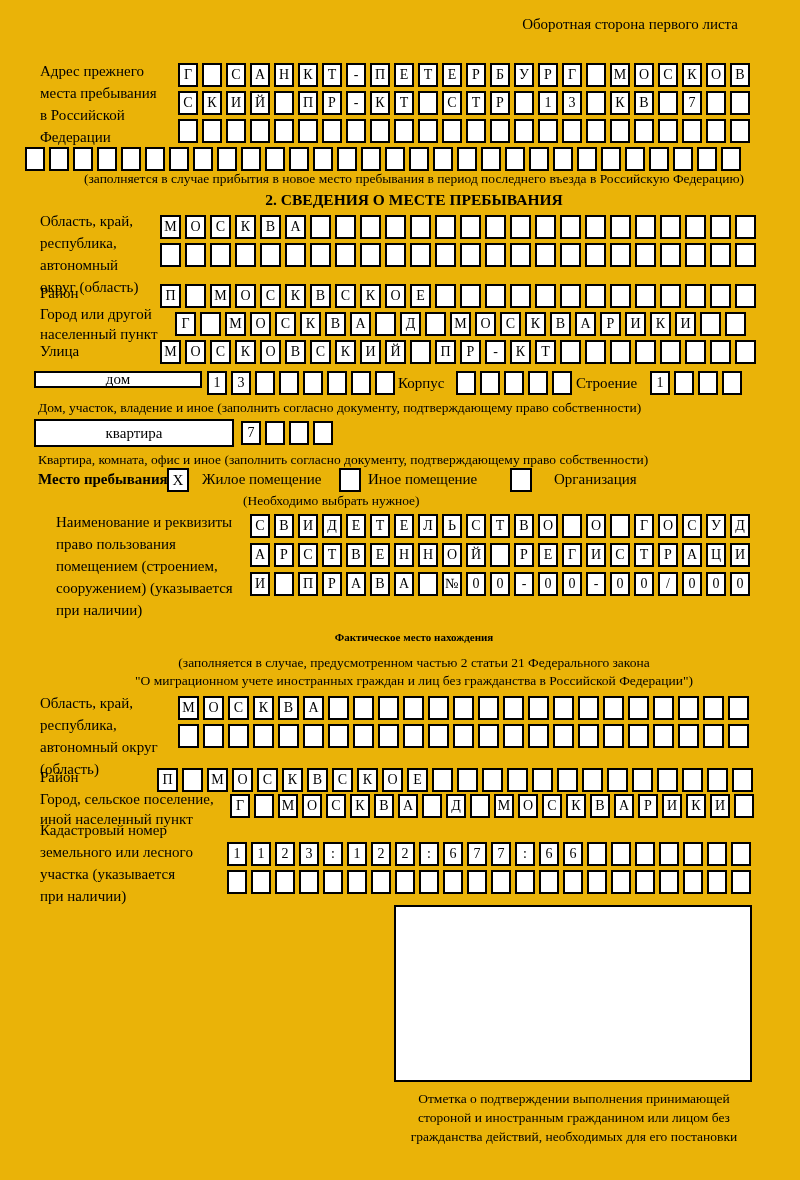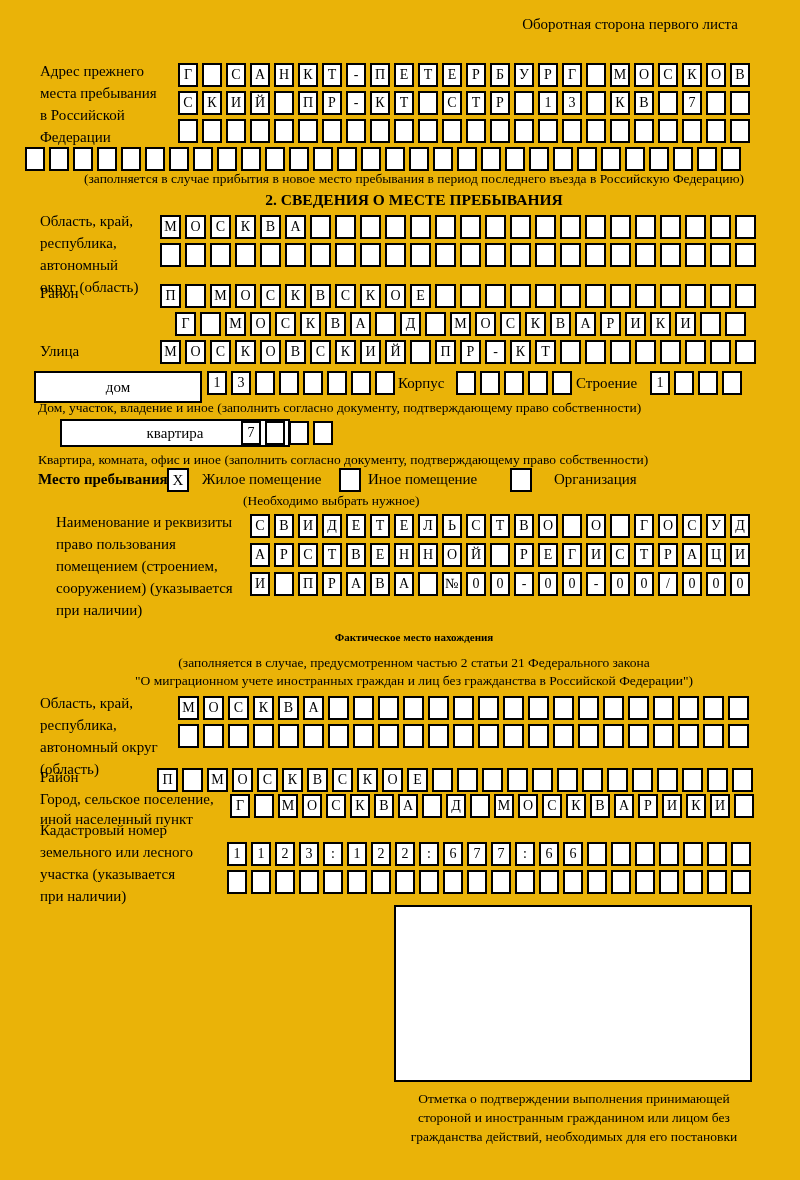--- a/index.html
+++ b/index.html
@@ -46,30 +46,30 @@
   #r-s2-region1{left:160px;top:215px;}
   #r-s2-region2{left:160px;top:243px;}
   #lbl-s2-district{left:40px;top:282px;}
   #r-s2-district{left:160px;top:284px;}
   #lbl-s2-city{left:40px;top:304px;}
   #r-s2-city{left:175px;top:312px;}
   #lbl-s2-street{left:40px;top:340px;}
   #r-s2-street{left:160px;top:340px;}
 
   #house-line{position:absolute;left:0;top:371px;width:800px;height:28px;}
-  #house-rect{left:34px;top:0;width:168px;height:32px;}
+  #house-rect{left:34px;top:0;width:168px;height:17px;}
   #r-house{left:207px;top:0;}
   #lbl-korpus{left:398px;top:4px;}
   #r-korpus{left:456px;top:0;}
   #lbl-stroenie{left:576px;top:4px;}
   #r-stroenie{left:650px;top:0;}
   #note-house{left:38px;top:400px;}
 
   #apt-line{position:absolute;left:0;top:419px;width:800px;height:30px;}
-  #apt-rect{left:34px;top:0;width:230px;height:28px;margin-left:26px;}
+  #apt-rect{left:34px;top:0;width:200px;height:28px;}
   #r-apt{left:241px;top:2px;}
   #note-apt{left:38px;top:452px;}
 
   #stay-line{position:absolute;left:0;top:468px;width:800px;height:28px;}
   #lbl-stay{left:38px;top:3px;font-weight:bold;}
   #ck1{left:167px;top:0;}
   #lbl-opt1{left:202px;top:3px;}
   #ck2{left:339px;top:0;}
   #lbl-opt2{left:368px;top:3px;}
   #ck3{left:510px;top:0;}
@@ -307,20 +307,24 @@
       <div class="cell"></div>
       <div class="cell"></div>
       <div class="cell"></div>
       <div class="cell"></div>
       <div class="cell"></div>
       <div class="cell"></div>
       <div class="cell"></div>
       <div class="cell"></div>
     </div>
 
+  <div class="lbl tight" id="lbl-s2-city">
+    <span>Город или другой</span>
+    <span>населенный пункт</span>
+  </div>
   <div class="cr w21" id="r-s2-city">
       <div class="cell">Г</div>
       <div class="cell"></div>
       <div class="cell">М</div>
       <div class="cell">О</div>
       <div class="cell">С</div>
       <div class="cell">К</div>
       <div class="cell">В</div>
       <div class="cell">А</div>
       <div class="cell"></div>

